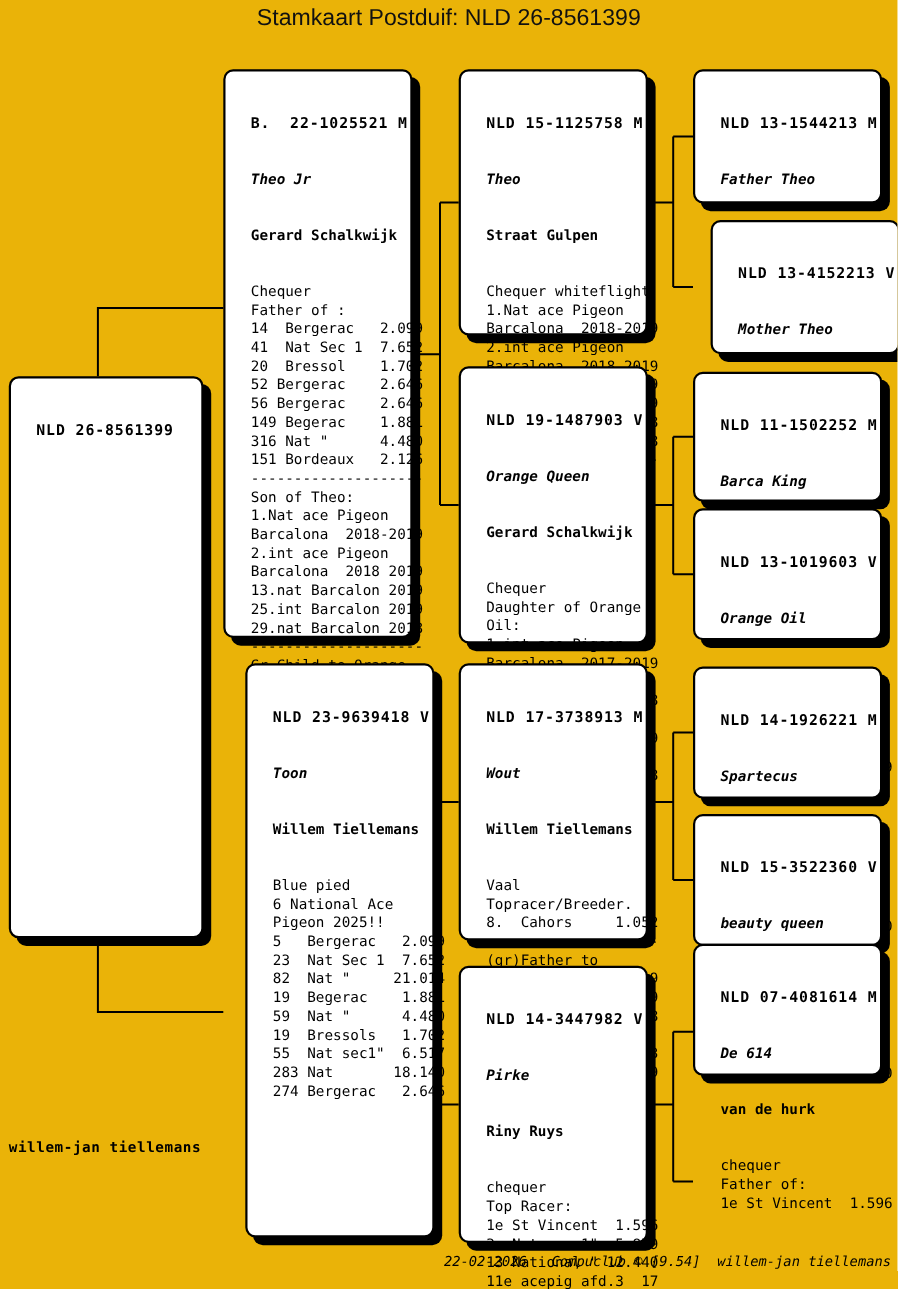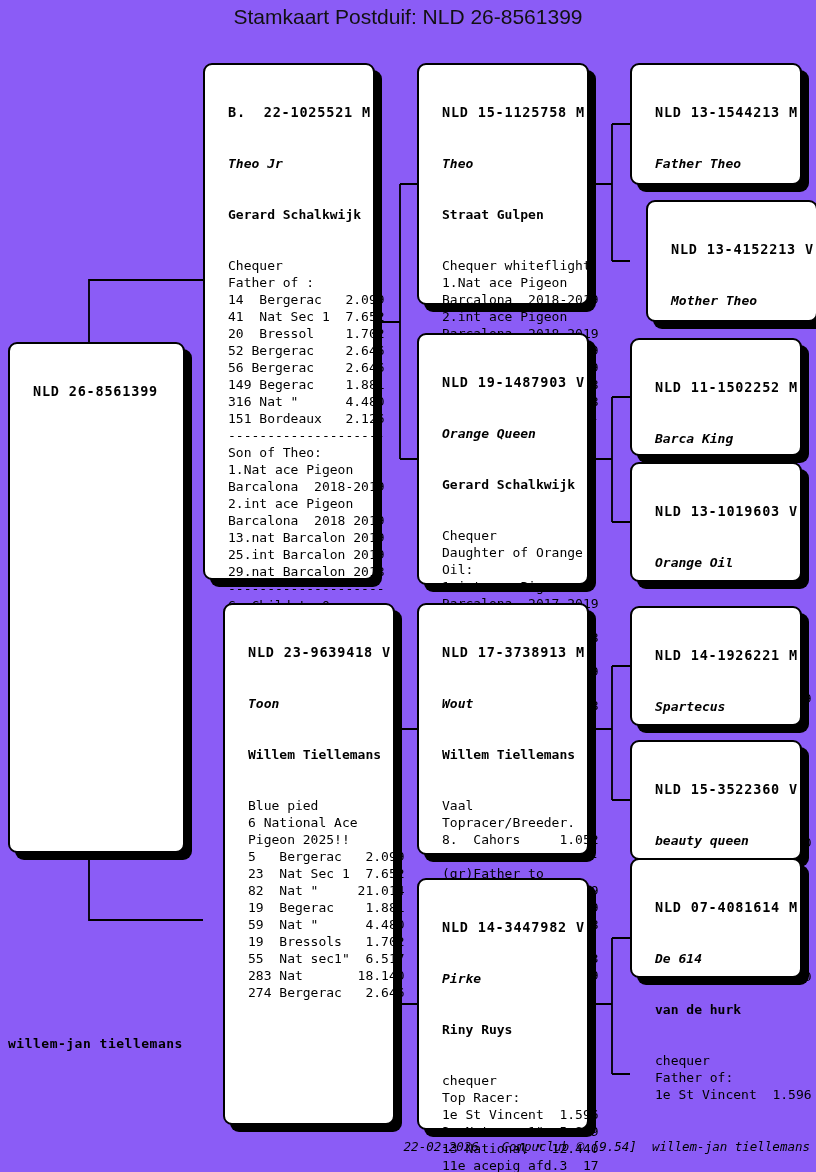--- a/index.html
+++ b/index.html
@@ -1,17 +1,17 @@
 <!DOCTYPE html>
 <html><head>
 <meta charset="utf-8">
 <style>
   html,body { margin:0; padding:0; background:#fff; }
   #page {
-    position:relative; width:816px; height:1172px; background:#8b5cf6; overflow:hidden;
+    position:relative; width:816px; height:1172px; background:#eab308; overflow:hidden;
     font-family:"DejaVu Sans Mono", monospace; color:#000;
   }
   #title {
     position:absolute; top:5px; left:0; right:0; text-align:center;
     font-family:"Liberation Sans", sans-serif; font-size:21px; color:#111;
   }
   #connectors { position:absolute; top:0; left:0; z-index:1; }
   .pbox {
     position:absolute; z-index:2; box-sizing:border-box;
     background:#fff; border:2px solid #000; border-radius:9px;

